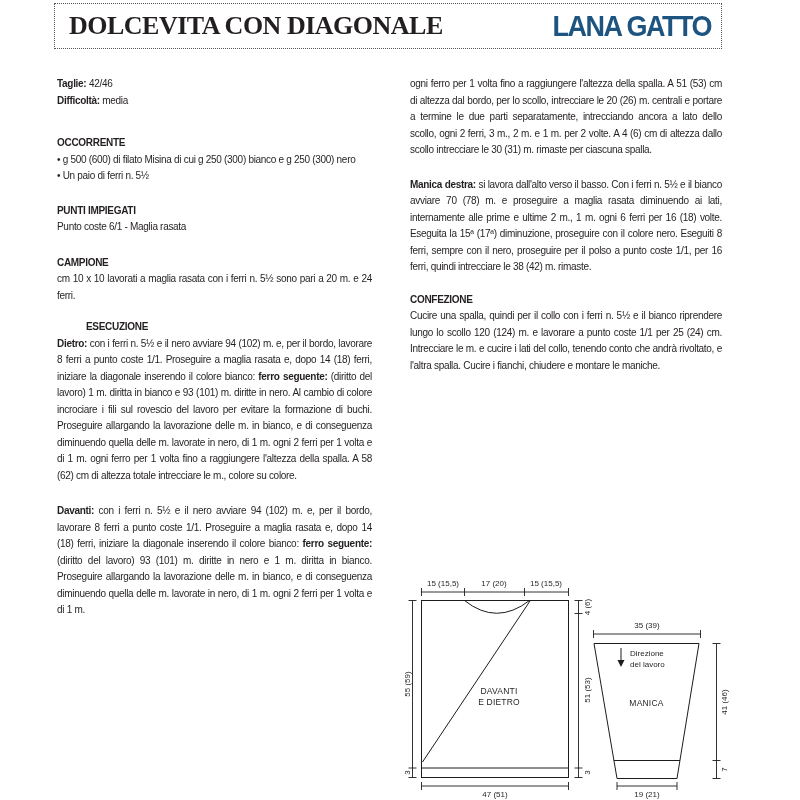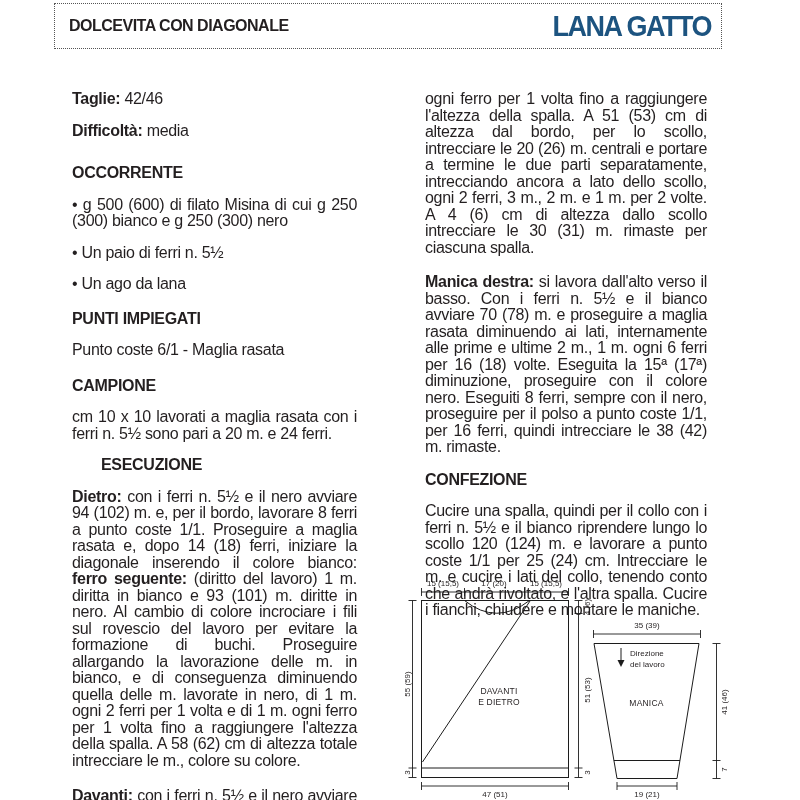--- a/index.html
+++ b/index.html
@@ -6,31 +6,31 @@
   body{
     width:800px;height:800px;position:relative;background:#ffffff;
     font-family:"Liberation Sans",sans-serif;color:#231f20;overflow:hidden;
   }
   
   .header{
     position:absolute;left:54px;top:3px;width:668px;height:46px;box-sizing:border-box;
     border:1px dotted #555;display:flex;align-items:center;justify-content:space-between;
     padding:0 10px 0 14px;background:#fff;
   }
-  .title{font-size:16px;font-weight:bold;letter-spacing:-0.5px;white-space:nowrap;}
+  .title{font-size:26px;font-weight:bold;letter-spacing:-0.5px;white-space:nowrap;font-family:Liberation Serif, serif;}
   .brand{
     font-size:27px;font-weight:bold;letter-spacing:-1.5px;white-space:nowrap;
     transform:scaleY(1.08);transform-origin:center;
   }
   
   .col{position:absolute;top:76px;}
   .col-left{left:57px;width:315px;}
   .col-right{left:410px;width:312px;}
   p,h3{
-    margin:15px;font-size:16px;line-height:16.5px;letter-spacing:-0.3px;
+    margin:0;font-size:10px;line-height:16.5px;letter-spacing:-0.3px;
     text-align:justify;font-weight:normal;
   }
   h3{font-weight:bold;text-align:left;}
   p b{font-weight:bold;}
   .mt-occ{margin-top:26px;}
   .mt-18{margin-top:18px;}
   .mt-19{margin-top:19px;}
   .mt-16{margin-top:16px;}
   .mt-15{margin-top:15px;padding-left:29px;}
   .noj{text-align:left;}
@@ -55,21 +55,20 @@
   <span class="brand" style="color: rgb(29, 84, 128);">LANA GATTO</span>
 </div>
 
 <div class="col col-left">
   <p class="noj"><b>Taglie: </b>42/46</p>
   <p class="noj"><b>Difficoltà: </b>media</p>
 
   <h3 class="mt-occ">OCCORRENTE</h3>
   <p>• g 500 (600) di filato Misina di cui g 250 (300) bianco e g 250 (300) nero</p>
   <p class="noj">• Un paio di ferri n. 5½</p>
-  <p class="noj">• Un ago da lana</p>
 
   <h3 class="mt-18">PUNTI IMPIEGATI</h3>
   <p class="noj">Punto coste 6/1 - Maglia rasata</p>
 
   <h3 class="mt-19">CAMPIONE</h3>
   <p>cm 10 x 10 lavorati a maglia rasata con i ferri n. 5½ sono pari a 20 m. e 24 ferri.</p>
 
   <h3 class="mt-15">ESECUZIONE</h3>
   <p><b>Dietro: </b>con i ferri n. 5½ e il nero avviare 94 (102) m. e, per il bordo, lavorare 8 ferri a punto coste 1/1. Proseguire a maglia rasata e, dopo 14 (18) ferri, iniziare la diagonale inserendo il colore bianco: <b>ferro seguente:</b> (diritto del lavoro) 1 m. diritta in bianco e 93 (101) m. diritte in nero. Al cambio di colore incrociare i fili sul rovescio del lavoro per evitare la formazione di buchi. Proseguire allargando la lavorazione delle m. in bianco, e di conseguenza diminuendo quella delle m. lavorate in nero, di 1 m. ogni 2 ferri per 1 volta e di 1 m. ogni ferro per 1 volta fino a raggiungere l'altezza della spalla. A 58 (62) cm di altezza totale intrecciare le m., colore su colore.</p>
   <p class="mt-19"><b>Davanti: </b>con i ferri n. 5½ e il nero avviare 94 (102) m. e, per il bordo, lavorare 8 ferri a punto coste 1/1. Proseguire a maglia rasata e, dopo 14 (18) ferri, iniziare la diagonale inserendo il colore bianco: <b>ferro seguente:</b> (diritto del lavoro) 93 (101) m. diritte in nero e 1 m. diritta in bianco. Proseguire allargando la lavorazione delle m. in bianco, e di conseguenza diminuendo quella delle m. lavorate in nero, di 1 m. ogni 2 ferri per 1 volta e di 1 m.</p>

